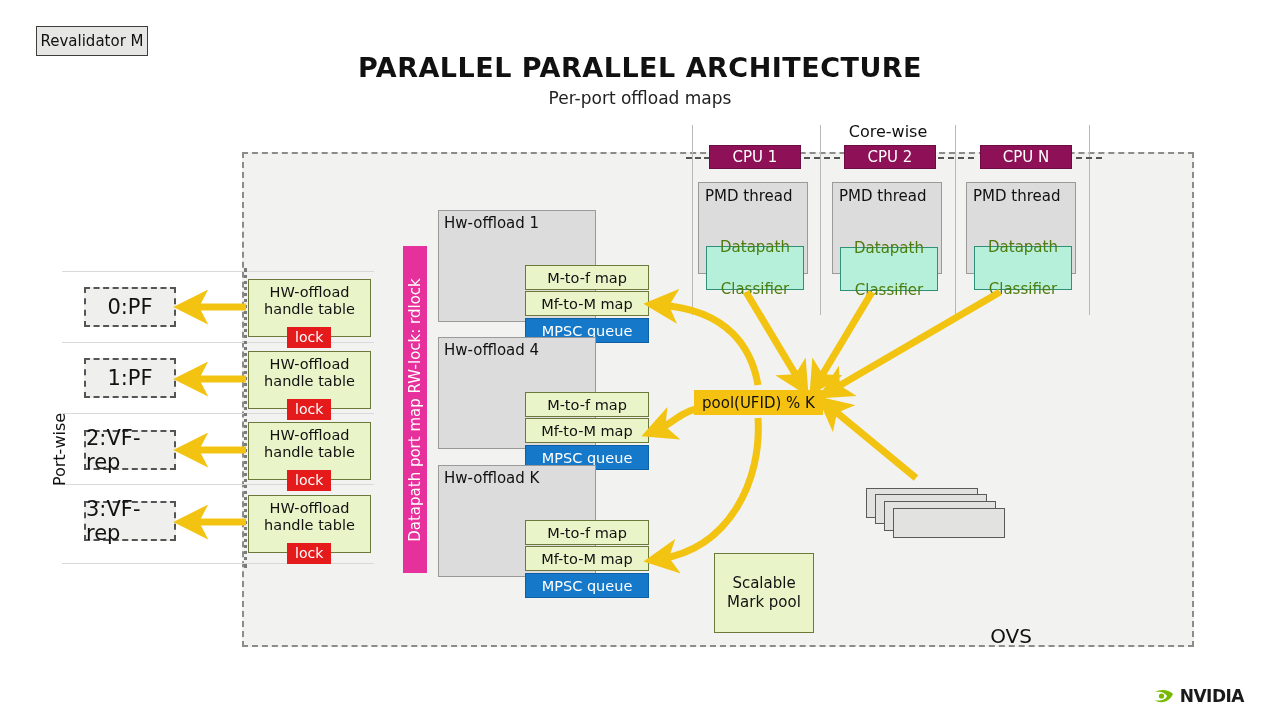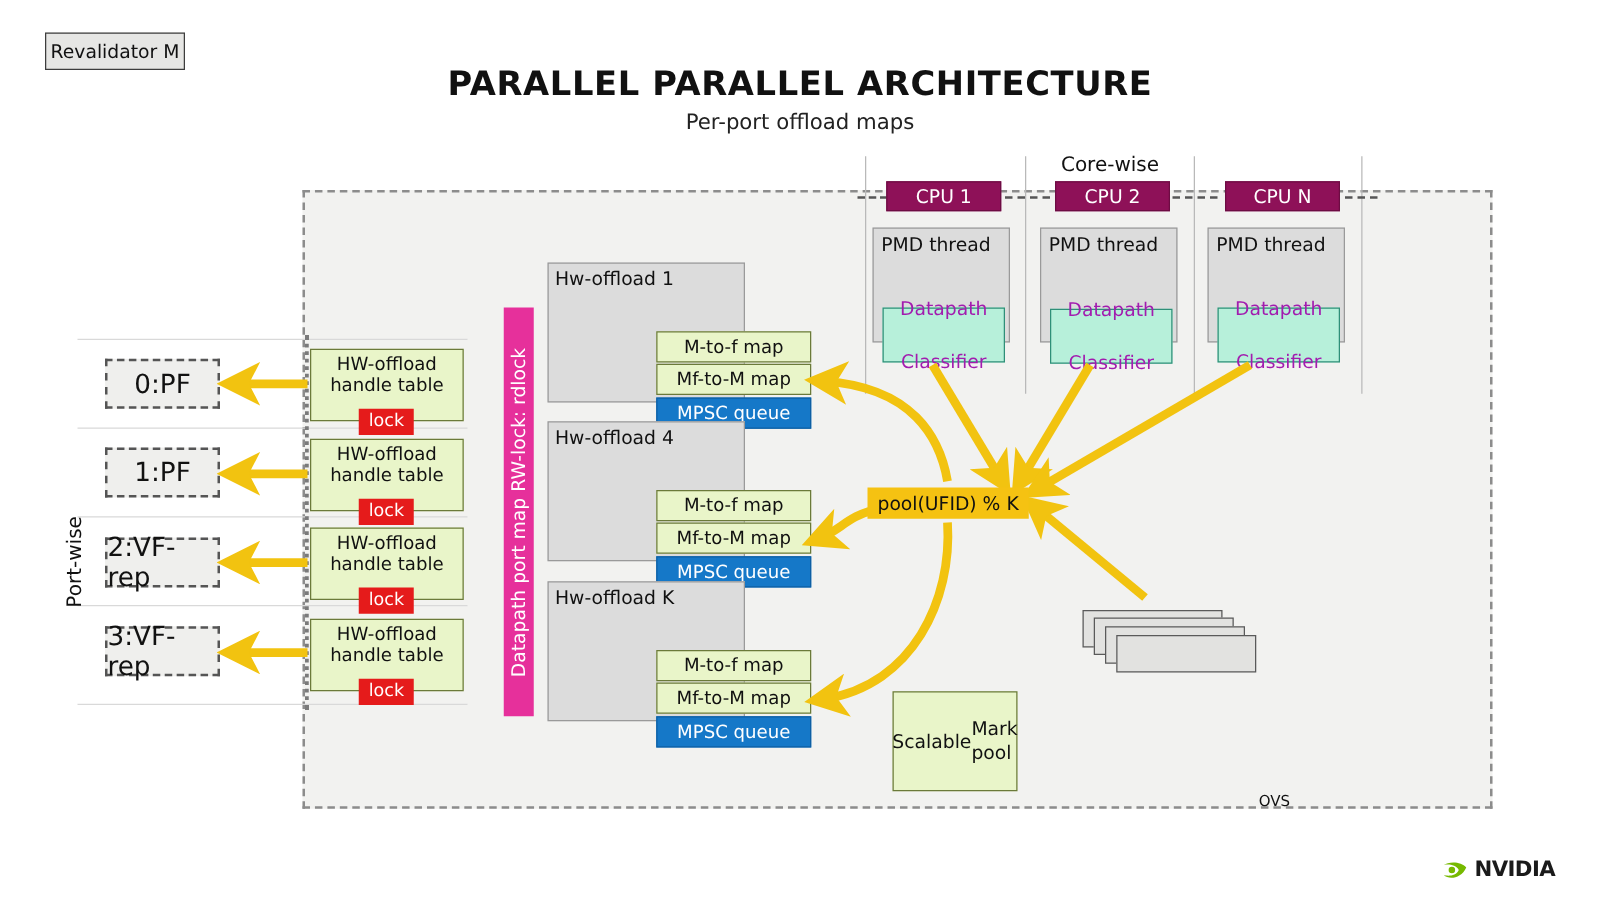--- a/index.html
+++ b/index.html
@@ -23,21 +23,21 @@
     font-size:17px; color:#222;
   }
 
   
   #ovs-container {
     left:242px; top:152px; width:952px; height:495px;
     background:#f2f2f0;
     border:2px dashed #8c8c8c;
   }
   #ovs-label {
-    right:248px; bottom:72px; font-size:12px; color:#111;
+    right:248px; bottom:72px; font-size:20px; color:#111;
   }
 
   
   .sep-line { left:62px; width:312px; height:1px; background:#d9d9d9; }
   #portwise-label {
     left:-1px; top:440px; width:120px; text-align:center;
     font-size:16px; color:#111;
     transform:rotate(-90deg); transform-origin:center;
   }
   .port-box {
@@ -102,21 +102,21 @@
   }
   .pmd-box {
     width:110px; height:92px;
     background:#dcdcdc; border:1px solid #9a9a9a;
     font-size:15px; padding:4px 0 0 6px; color:#111;
   }
   .dpcls-box {
     width:98px; height:44px;
     background:#b7f0da; border:1.5px solid #2f8f78;
     display:flex; flex-direction:column; align-items:center; justify-content:center;
-    font-size:15px; line-height:18px; color:#a21caf;gap:24px;
+    font-size:15px; line-height:18px; color:#4d7c0f;gap:24px;
   }
 
   
   #hash-chip {
     left:694px; top:390px; height:25px; padding:0 8px;
     background:#f5c212; color:#111;
     display:flex; align-items:center; justify-content:center;
     font-size:15px;
   }
 
@@ -130,21 +130,21 @@
     left:36px; top:26px; width:112px; height:30px;
     background:#e6e6e4; border:1.5px solid #3d3d3d;
     display:flex; align-items:center; justify-content:center;
     font-size:15px; color:#111;
   }
 
   
   #mark-pool {
     left:714px; top:553px; width:100px; height:80px;
     background:#e9f5c9; border:1.5px solid #6b7a3a;
-    display:flex; flex-direction:row; align-items:center; justify-content:center;
+    display:flex; flex-direction:column; align-items:center; justify-content:center;
     font-size:15px; line-height:19px; color:#111;
   }
 
   
   #nvidia-logo { right:36px; bottom:14px; display:flex; align-items:flex-end; gap:5px; }
   #nvidia-word { font-size:17px; font-weight:bold; letter-spacing:-.5px; color:#1a1a1a; }
 </style>
 </head>
 <body>
 

